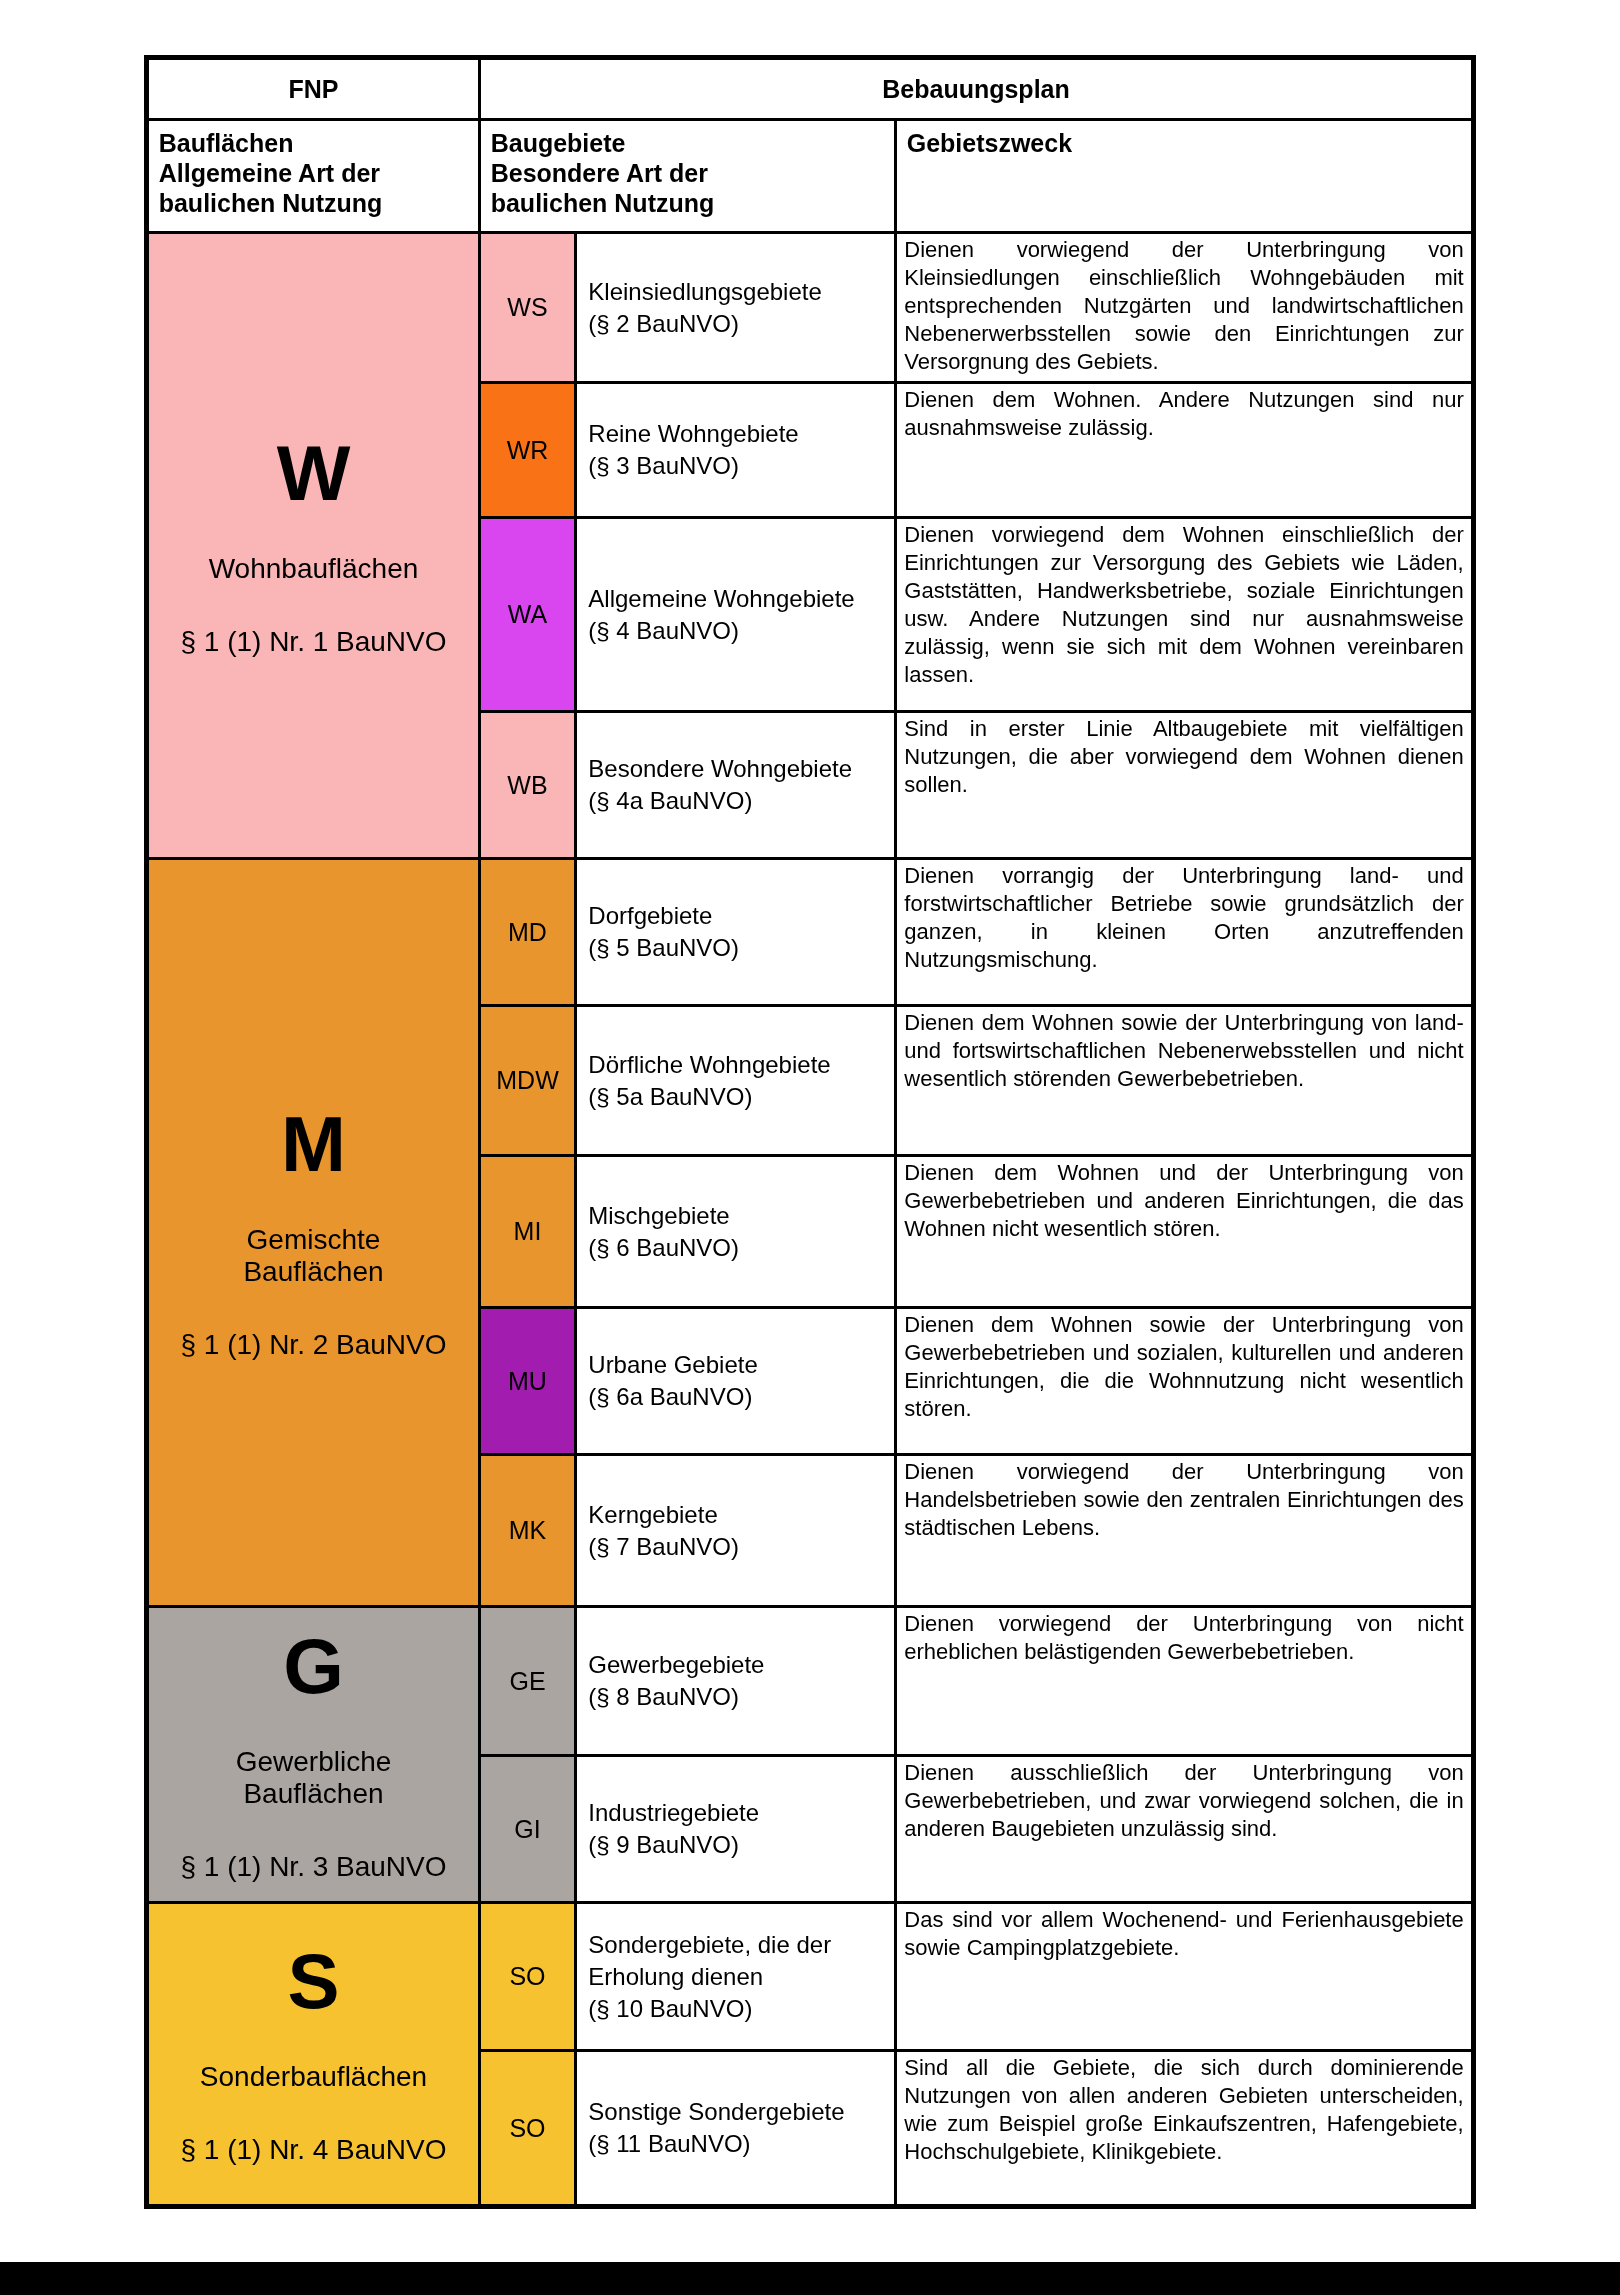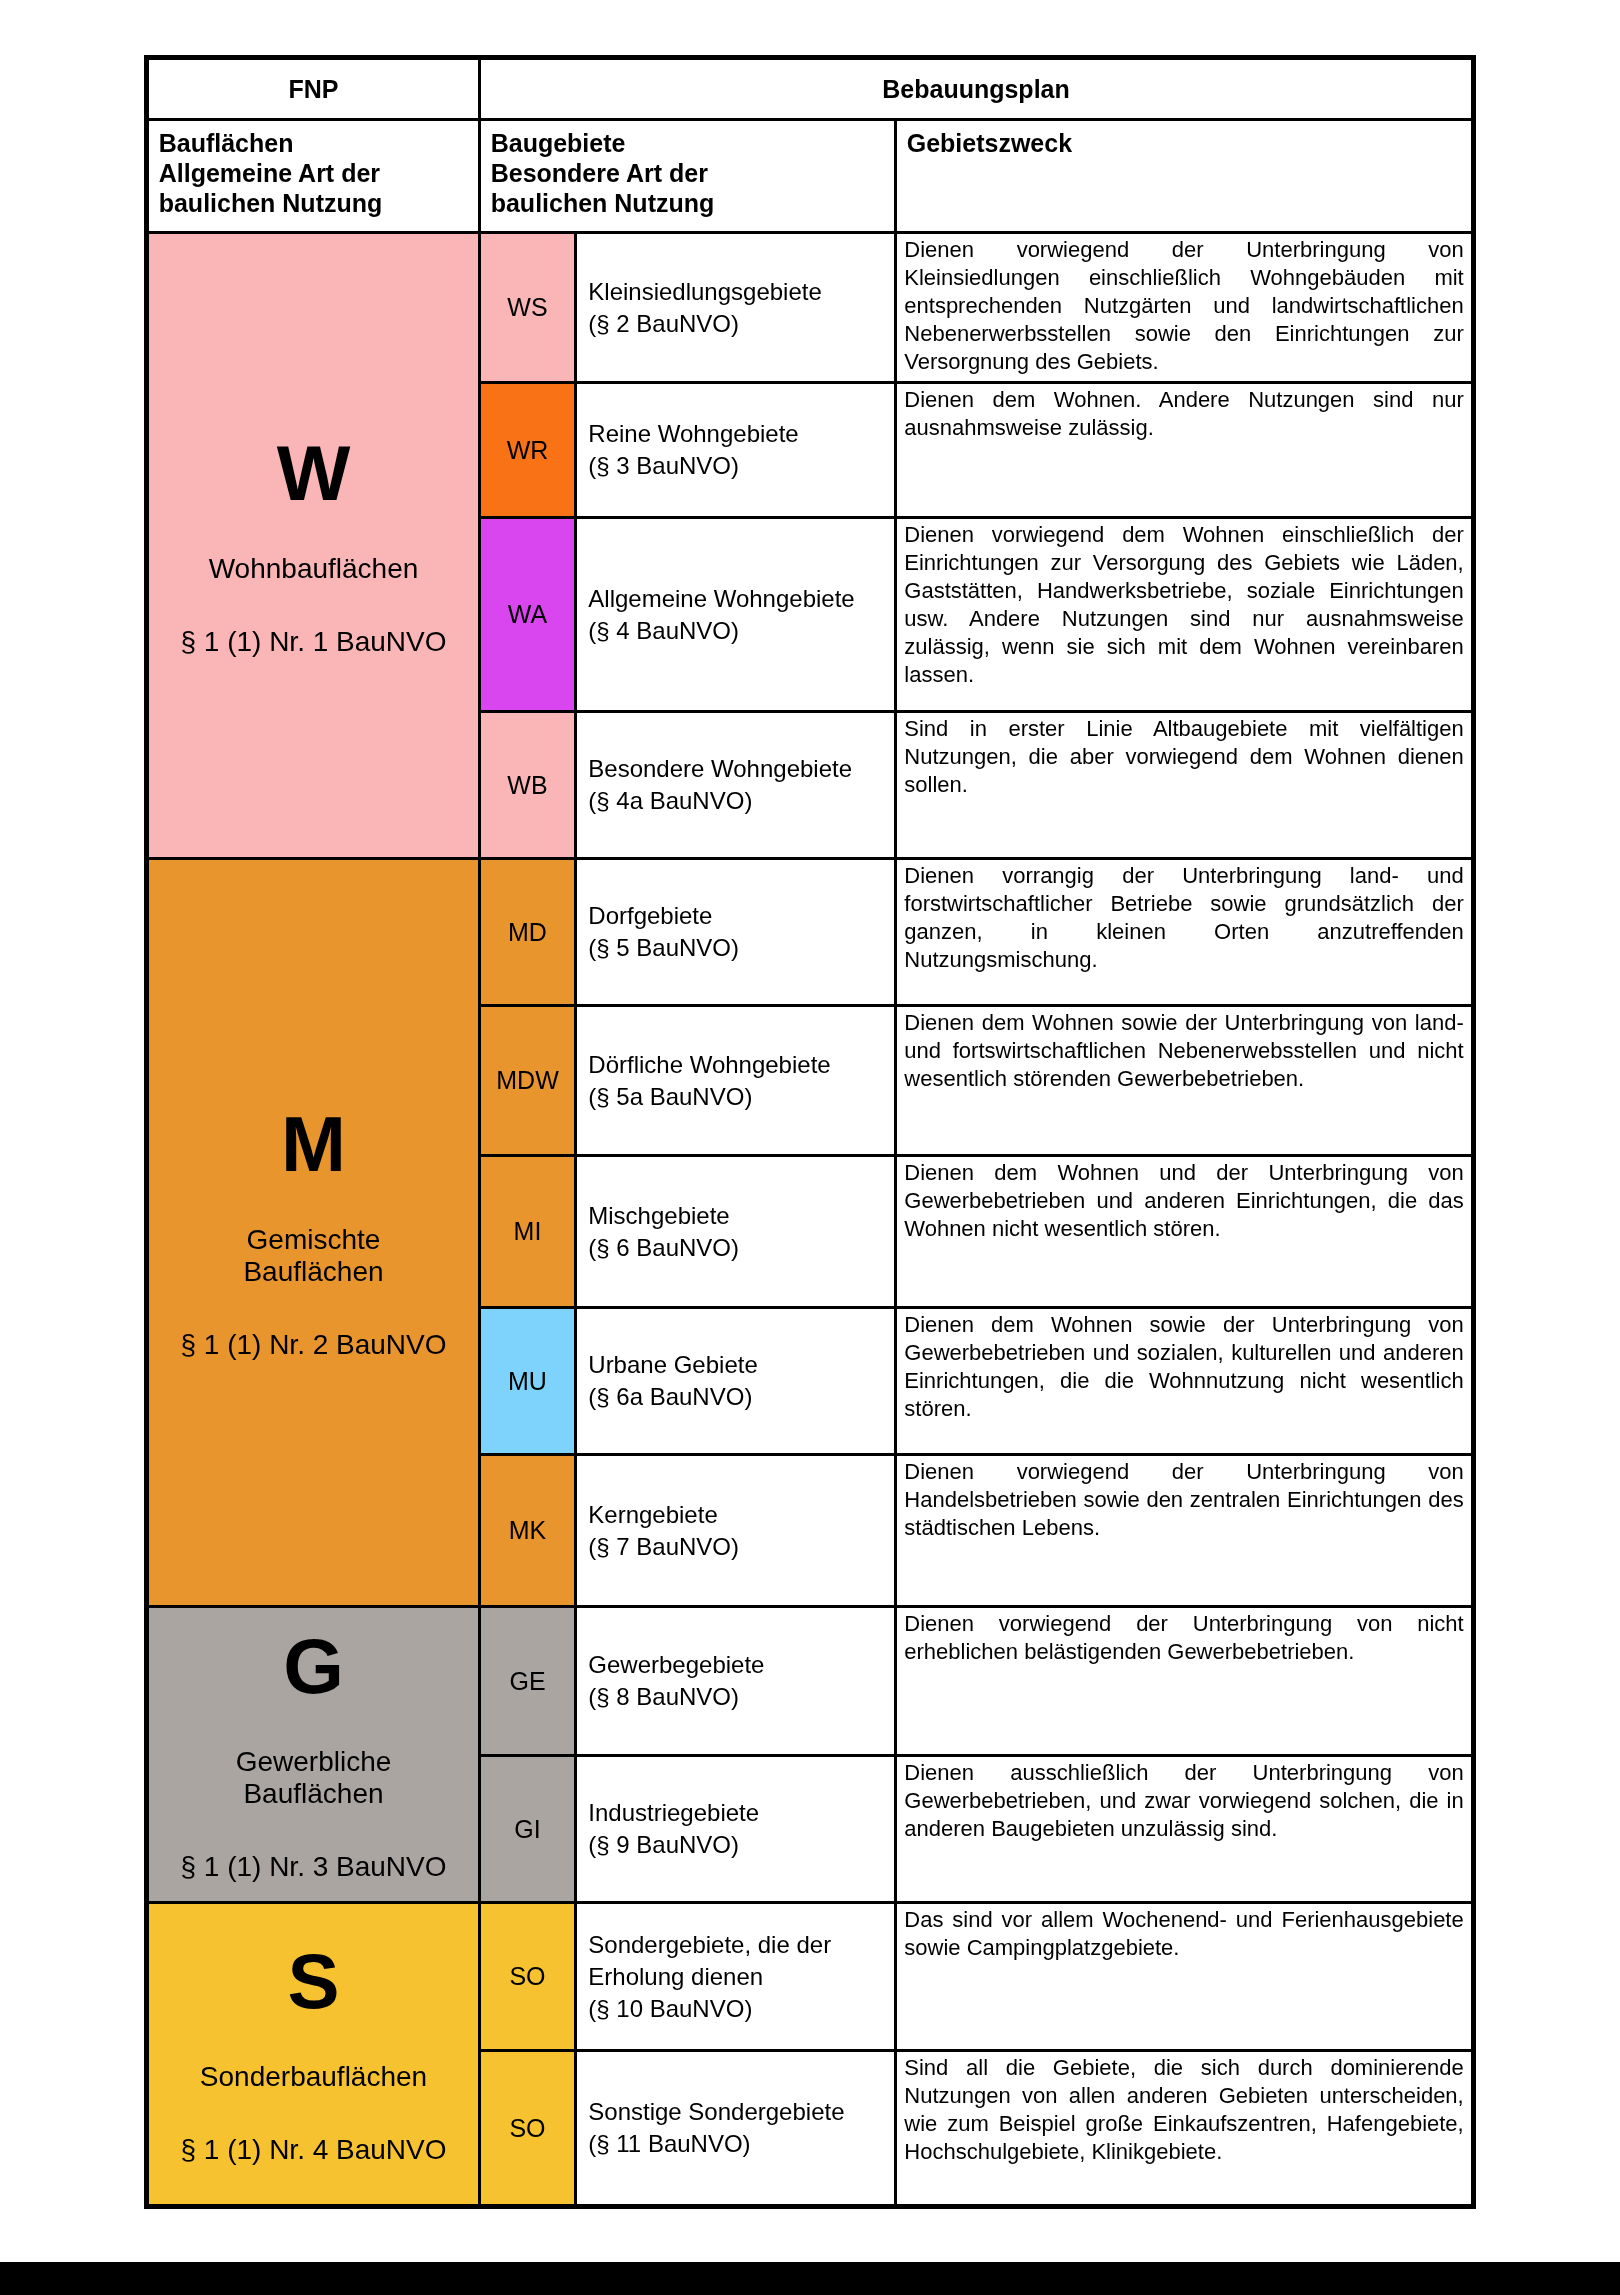--- a/index.html
+++ b/index.html
@@ -173,21 +173,21 @@
   </tr>
   <tr style="height:152px">
     <td class="code" style="background-color: rgb(232, 149, 45);">MI</td>
     <td class="gebiet">
       <div>Mischgebiete</div>
       <div>(§ 6 BauNVO)</div>
     </td>
     <td class="zweck">Dienen dem Wohnen und der Unterbringung von Gewerbebetrieben und anderen Einrichtungen, die das Wohnen nicht wesentlich stören.</td>
   </tr>
   <tr style="height:147px">
-    <td class="code" style="background-color: #7dd3fc;">MU</td>
+    <td class="code" style="background-color: #a21caf;">MU</td>
     <td class="gebiet">
       <div>Urbane Gebiete</div>
       <div>(§ 6a BauNVO)</div>
     </td>
     <td class="zweck">Dienen dem Wohnen sowie der Unterbringung von Gewerbebetrieben und sozialen, kulturellen und anderen Einrichtungen, die die Wohnnutzung nicht wesentlich stören.</td>
   </tr>
   <tr style="height:152px">
     <td class="code" style="background-color: rgb(232, 149, 45);">MK</td>
     <td class="gebiet">
       <div>Kerngebiete</div>

